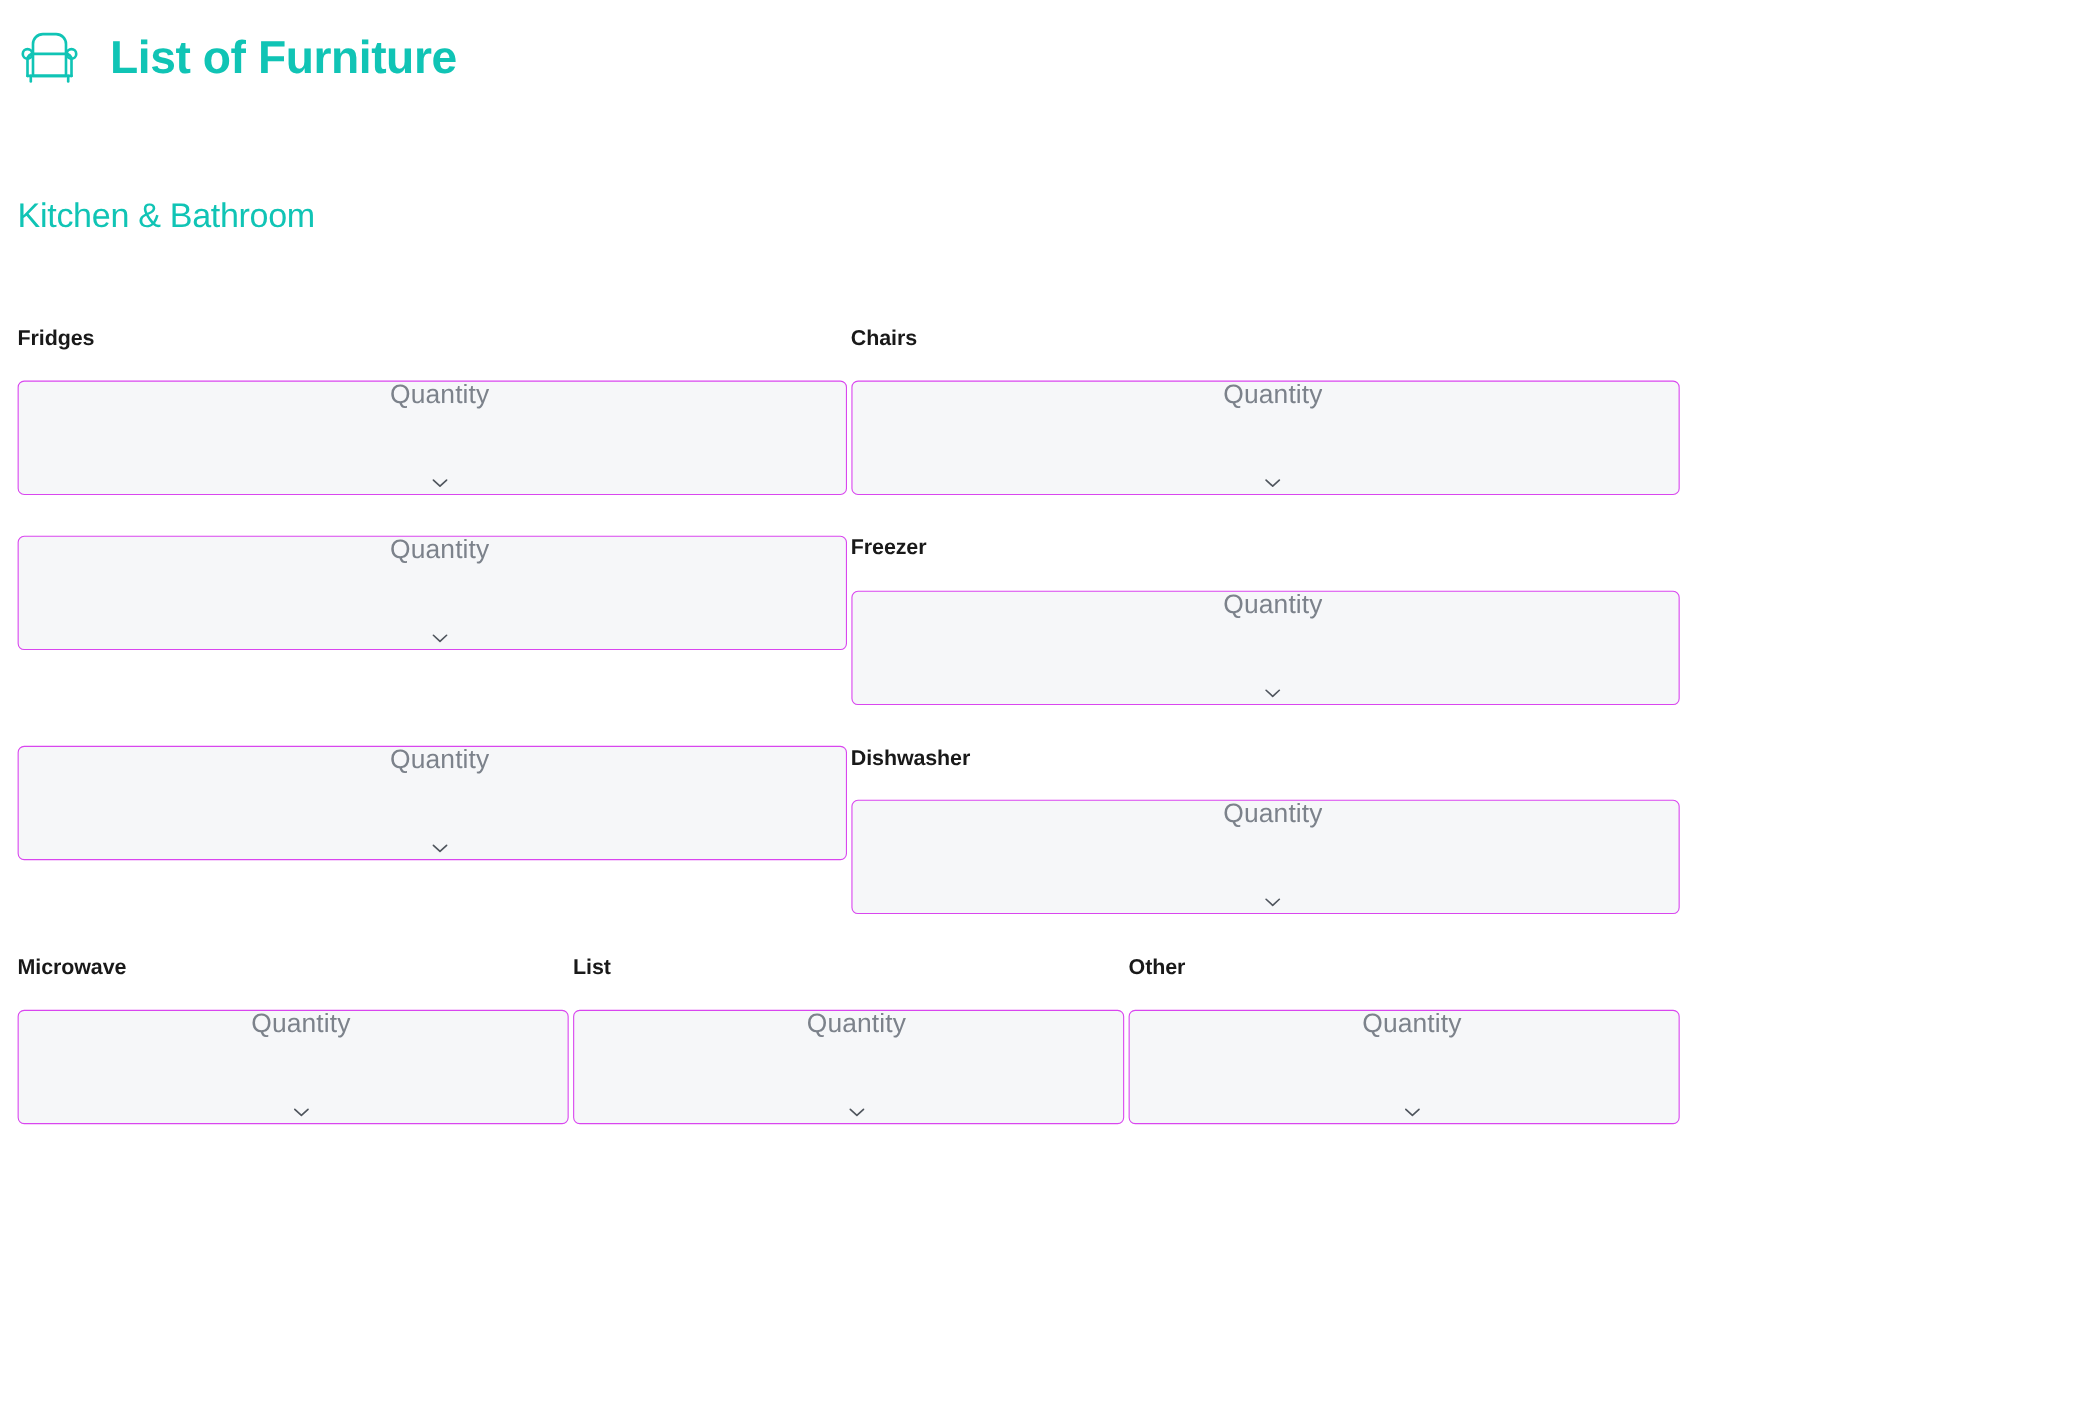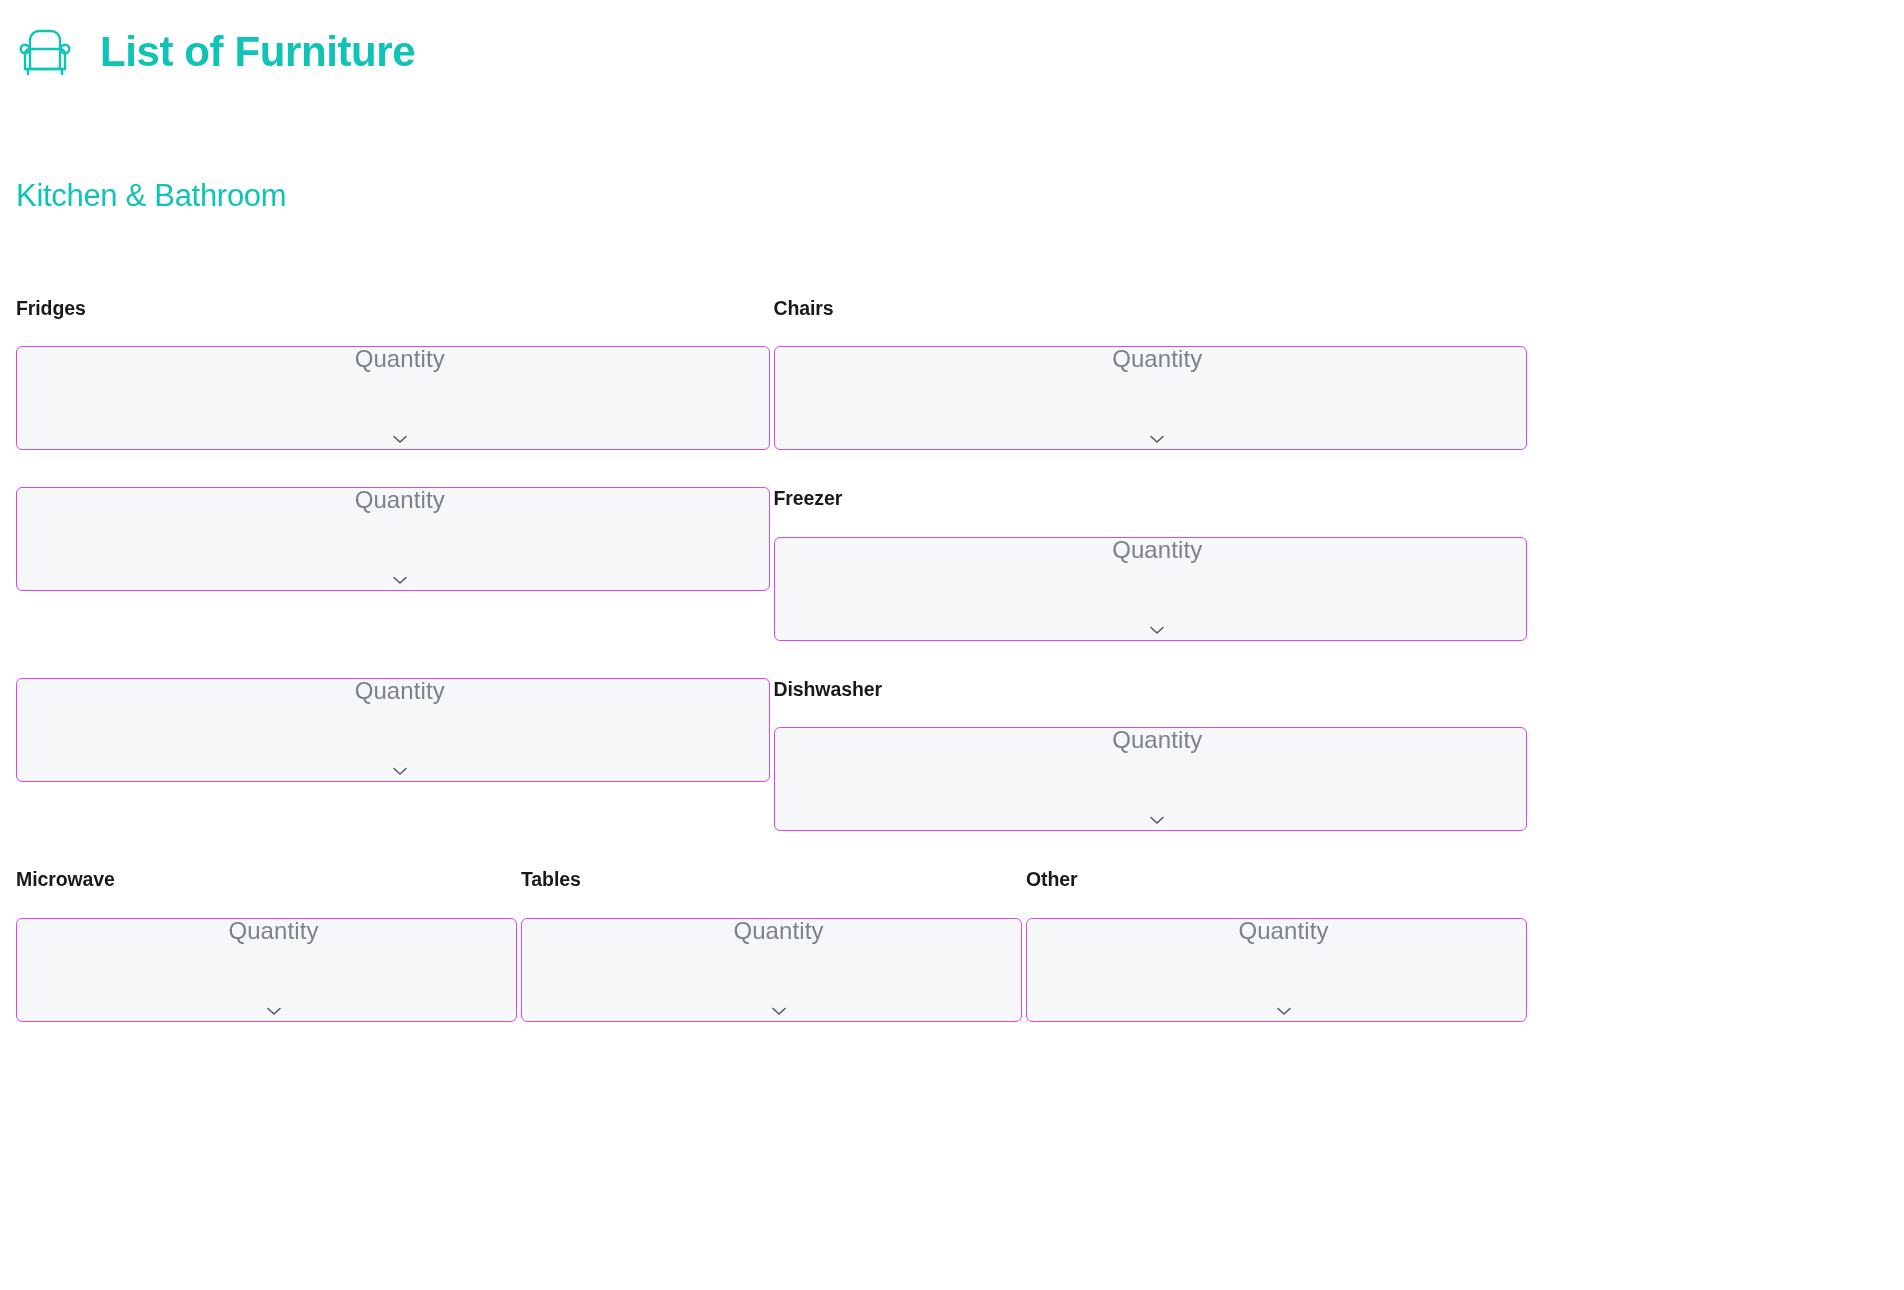--- a/index.html
+++ b/index.html
@@ -250,21 +250,21 @@
             <span class="select-value">Quantity</span>
             <span class="chevron">
               <svg viewBox="0 0 20 20" fill="none" xmlns="http://www.w3.org/2000/svg">
                 <path d="M4 7.5 L10 13 L16 7.5" stroke="#4f555d" stroke-width="1.5" stroke-linecap="round" stroke-linejoin="round"></path>
               </svg>
             </span>
           </div>
         </div>
       </div>
       <div class="field">
-        <label class="field-label">Tables</label>
+        <label class="field-label">List</label>
         <div class="select-wrap">
           <div class="select-box">
             <span class="select-value">Quantity</span>
             <span class="chevron">
               <svg viewBox="0 0 20 20" fill="none" xmlns="http://www.w3.org/2000/svg">
                 <path d="M4 7.5 L10 13 L16 7.5" stroke="#4f555d" stroke-width="1.5" stroke-linecap="round" stroke-linejoin="round"></path>
               </svg>
             </span>
           </div>
         </div>

